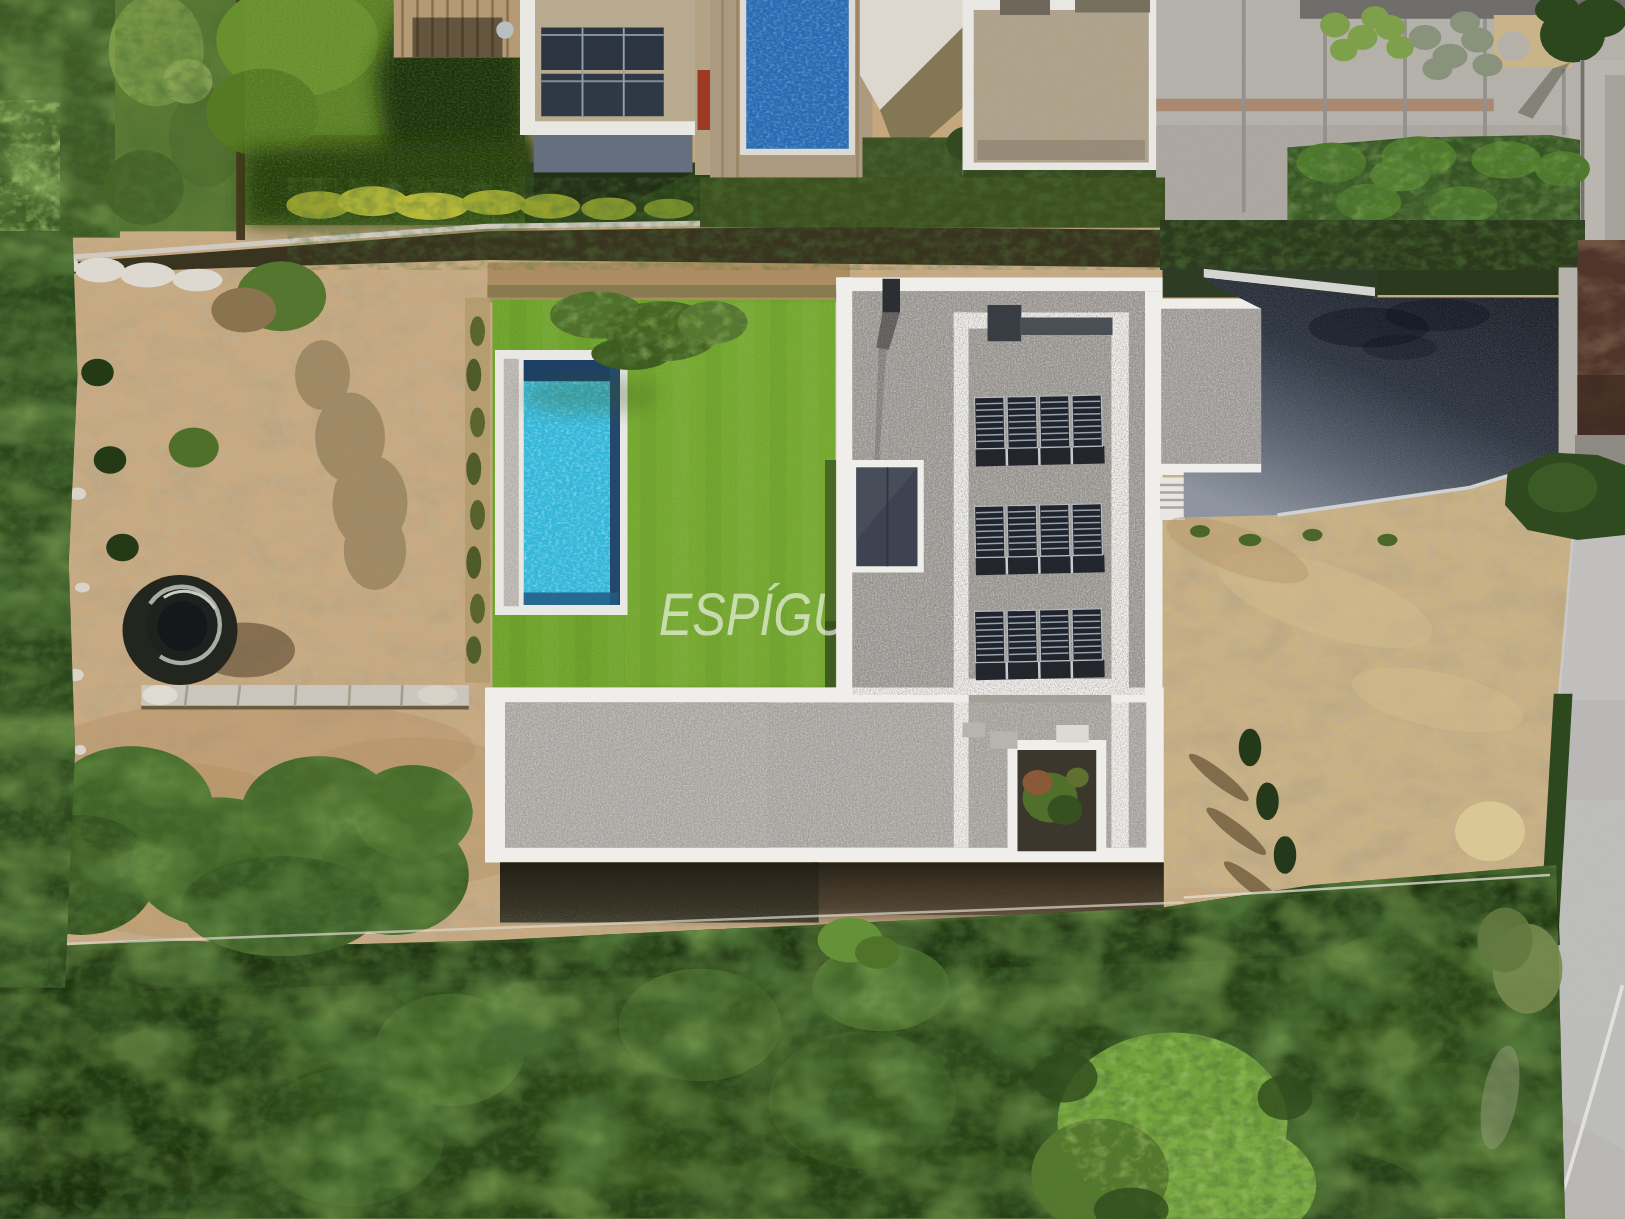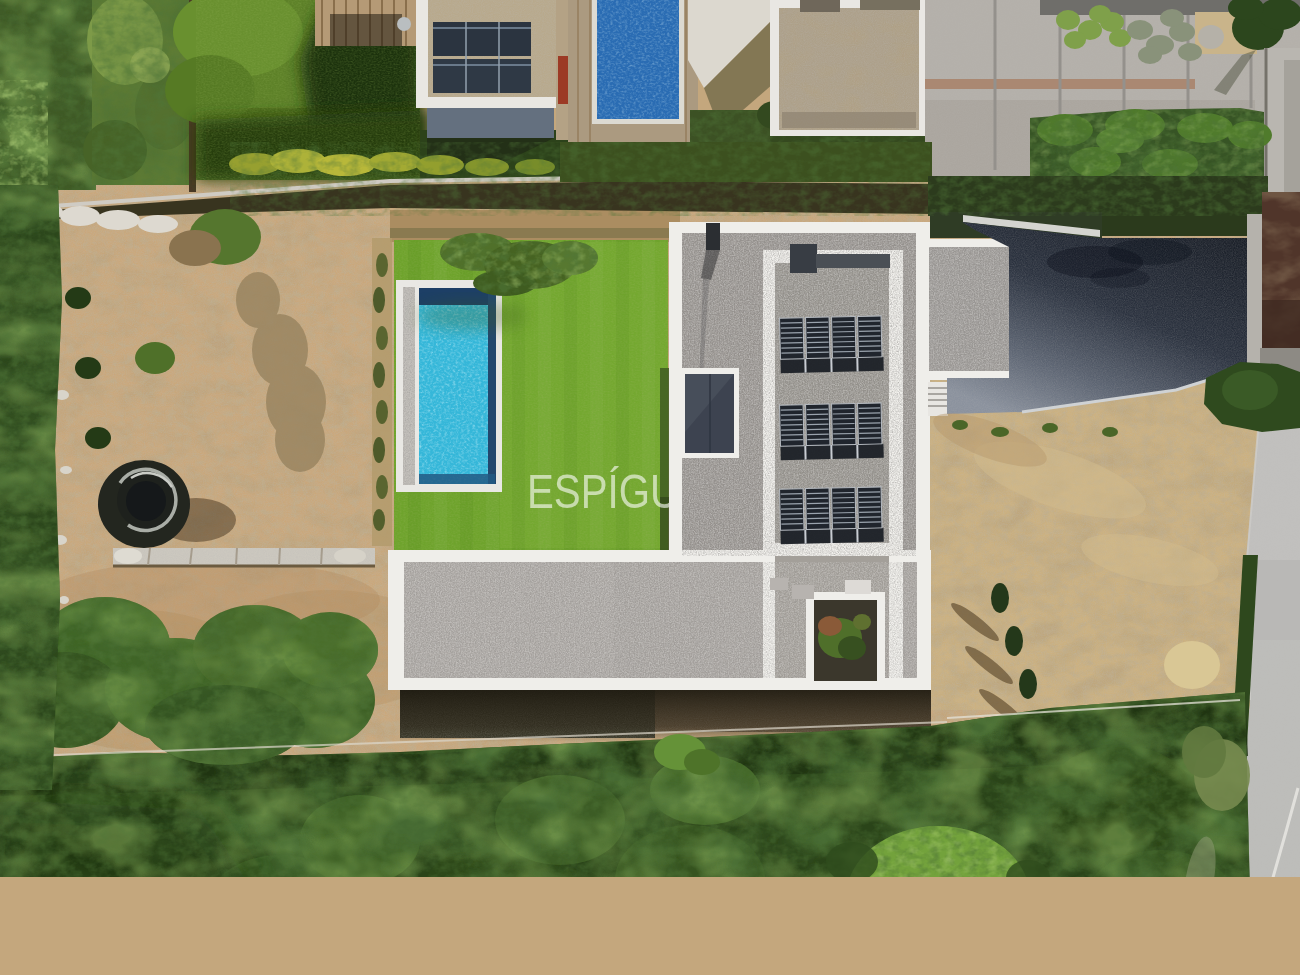--- a/index.html
+++ b/index.html
@@ -1,16 +1,16 @@
 <!DOCTYPE html>
 <html><head>
 <meta charset="utf-8">
 <style>
 html,body{margin:0;padding:0;background:#c4a77d;}
-#scene{position:relative;width:1300px;height:877px;overflow:hidden;font-family:"Liberation Sans", sans-serif;}
+#scene{position:relative;width:1300px;height:975px;overflow:hidden;font-family:"Liberation Sans", sans-serif;font-style:italic;}
 </style>
 </head>
 <body>
 <div id="scene">
 <svg width="1300" height="975" viewBox="0 0 1300 975" xmlns="http://www.w3.org/2000/svg">
 <defs>
   <filter id="fineNoise" x="0" y="0" width="100%" height="100%">
     <feTurbulence type="fractalNoise" baseFrequency="0.9" numOctaves="2" seed="7" stitchTiles="stitch"></feTurbulence>
     <feColorMatrix type="matrix" values="0 0 0 0 0.5  0 0 0 0 0.49  0 0 0 0 0.47  0.9 0.9 0.9 0 -1.05"></feColorMatrix>
     <feComposite in2="SourceAlpha" operator="in"></feComposite>

